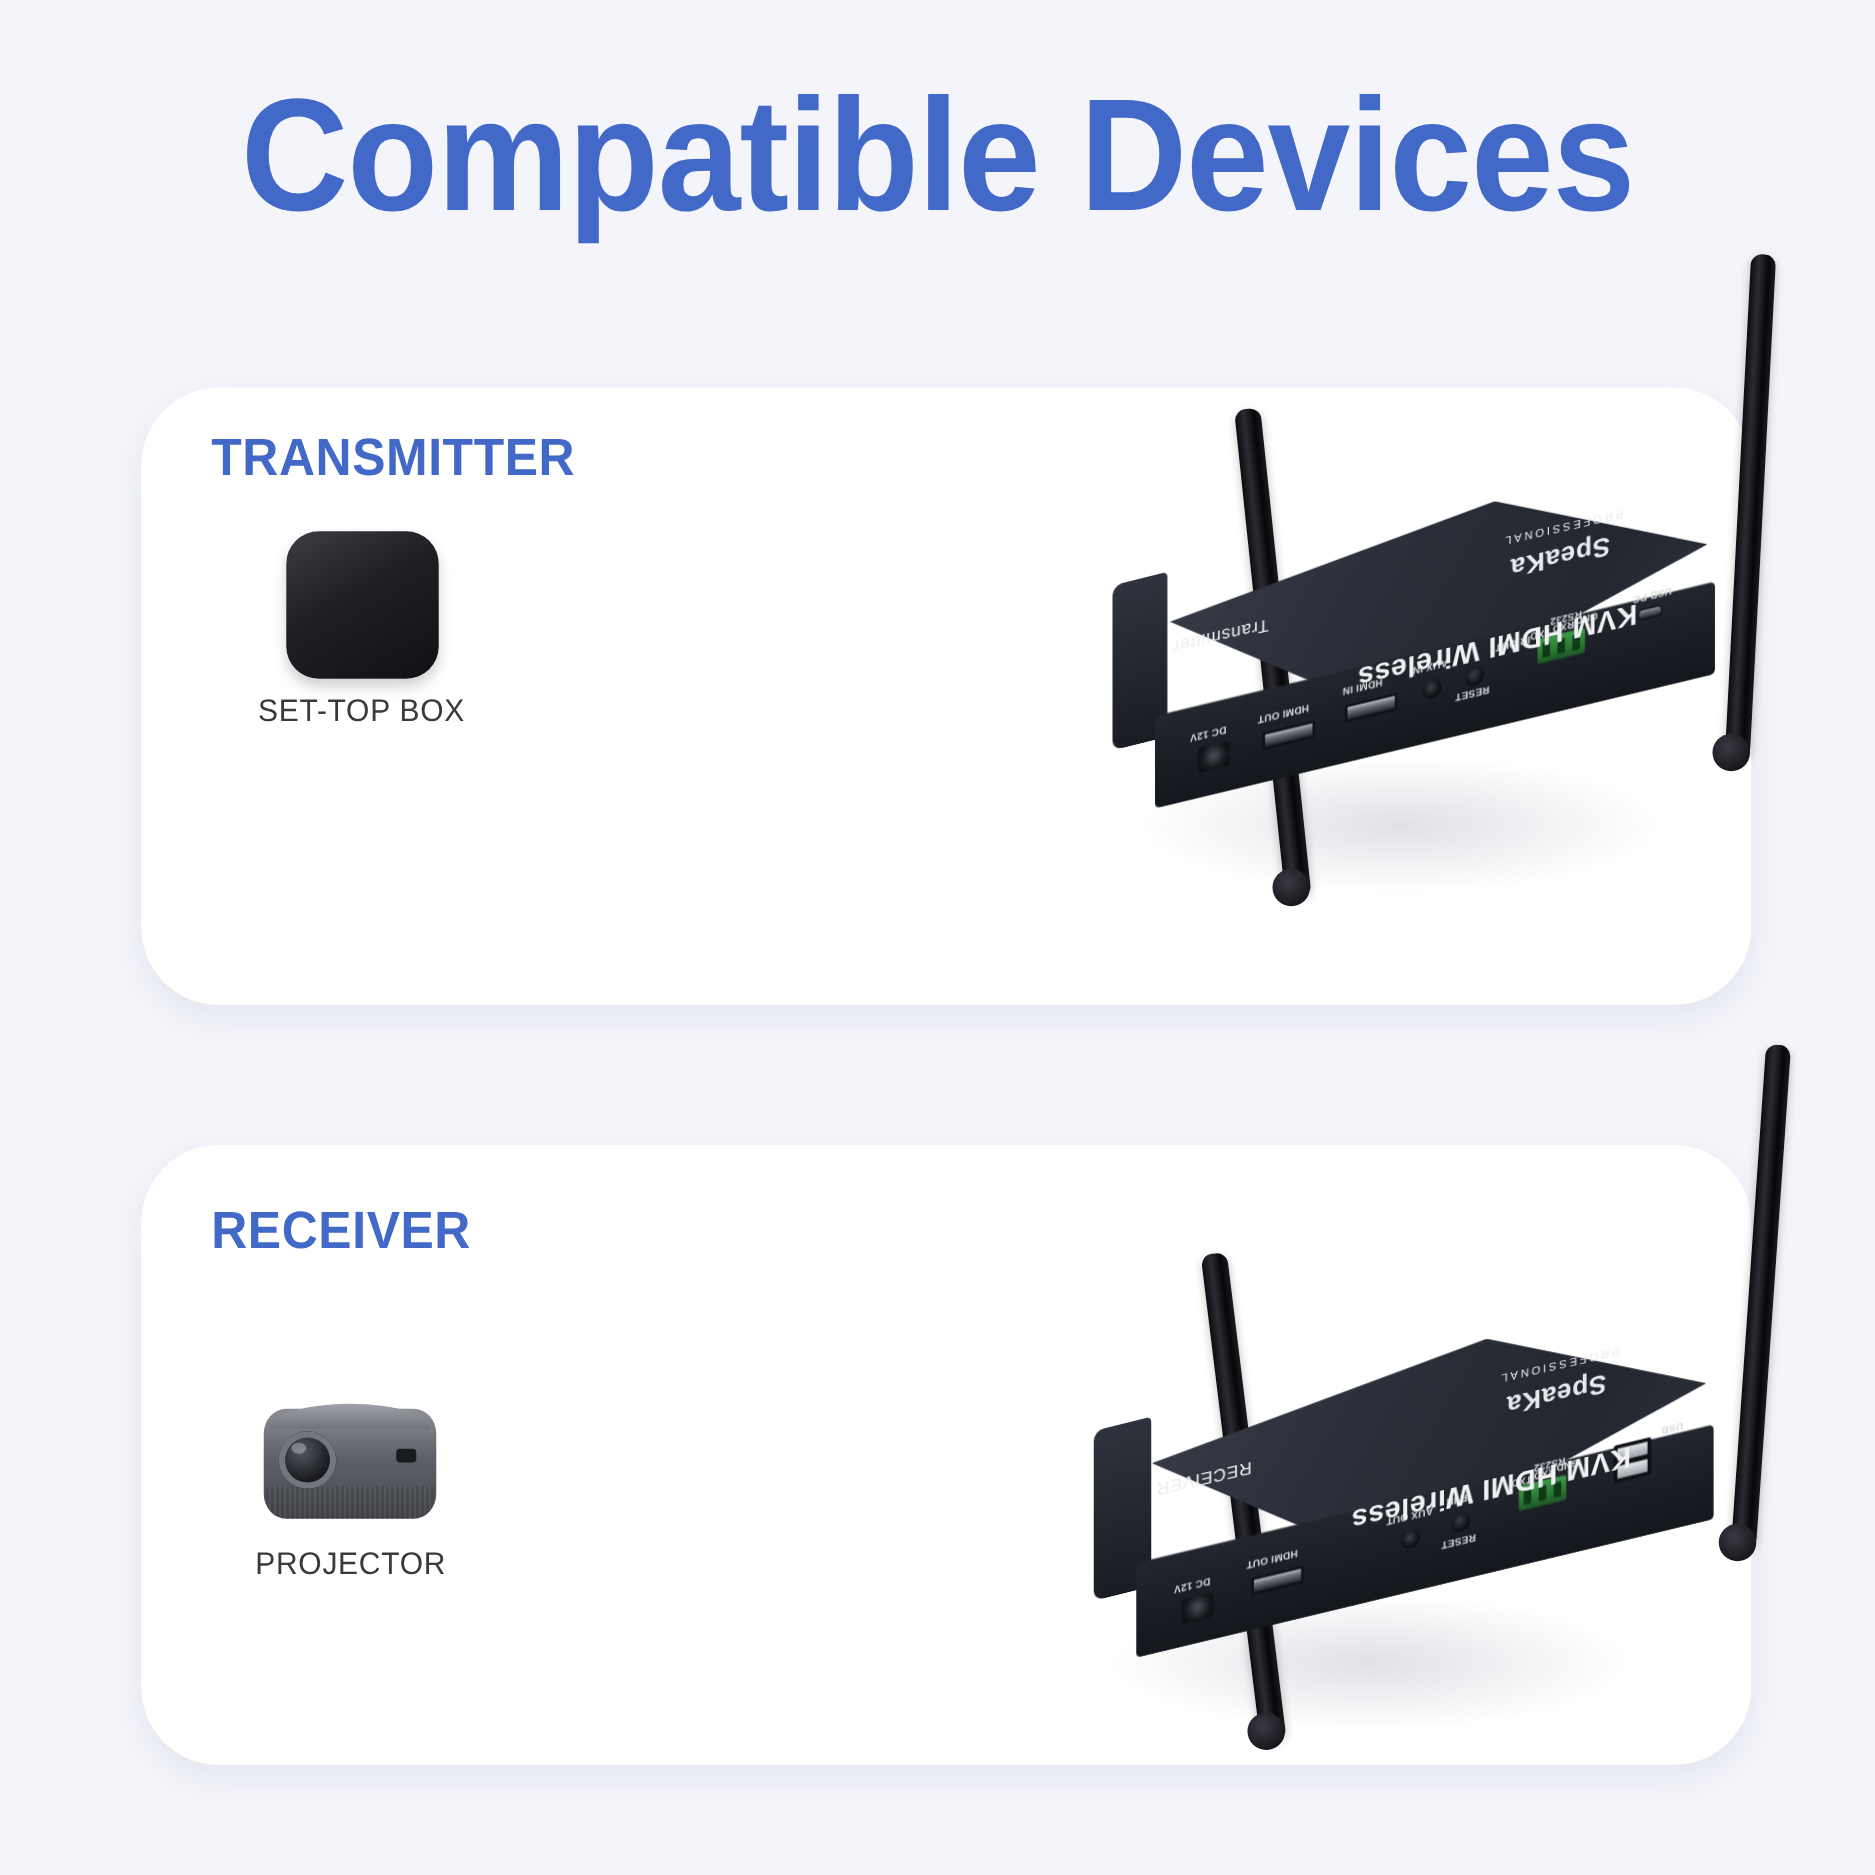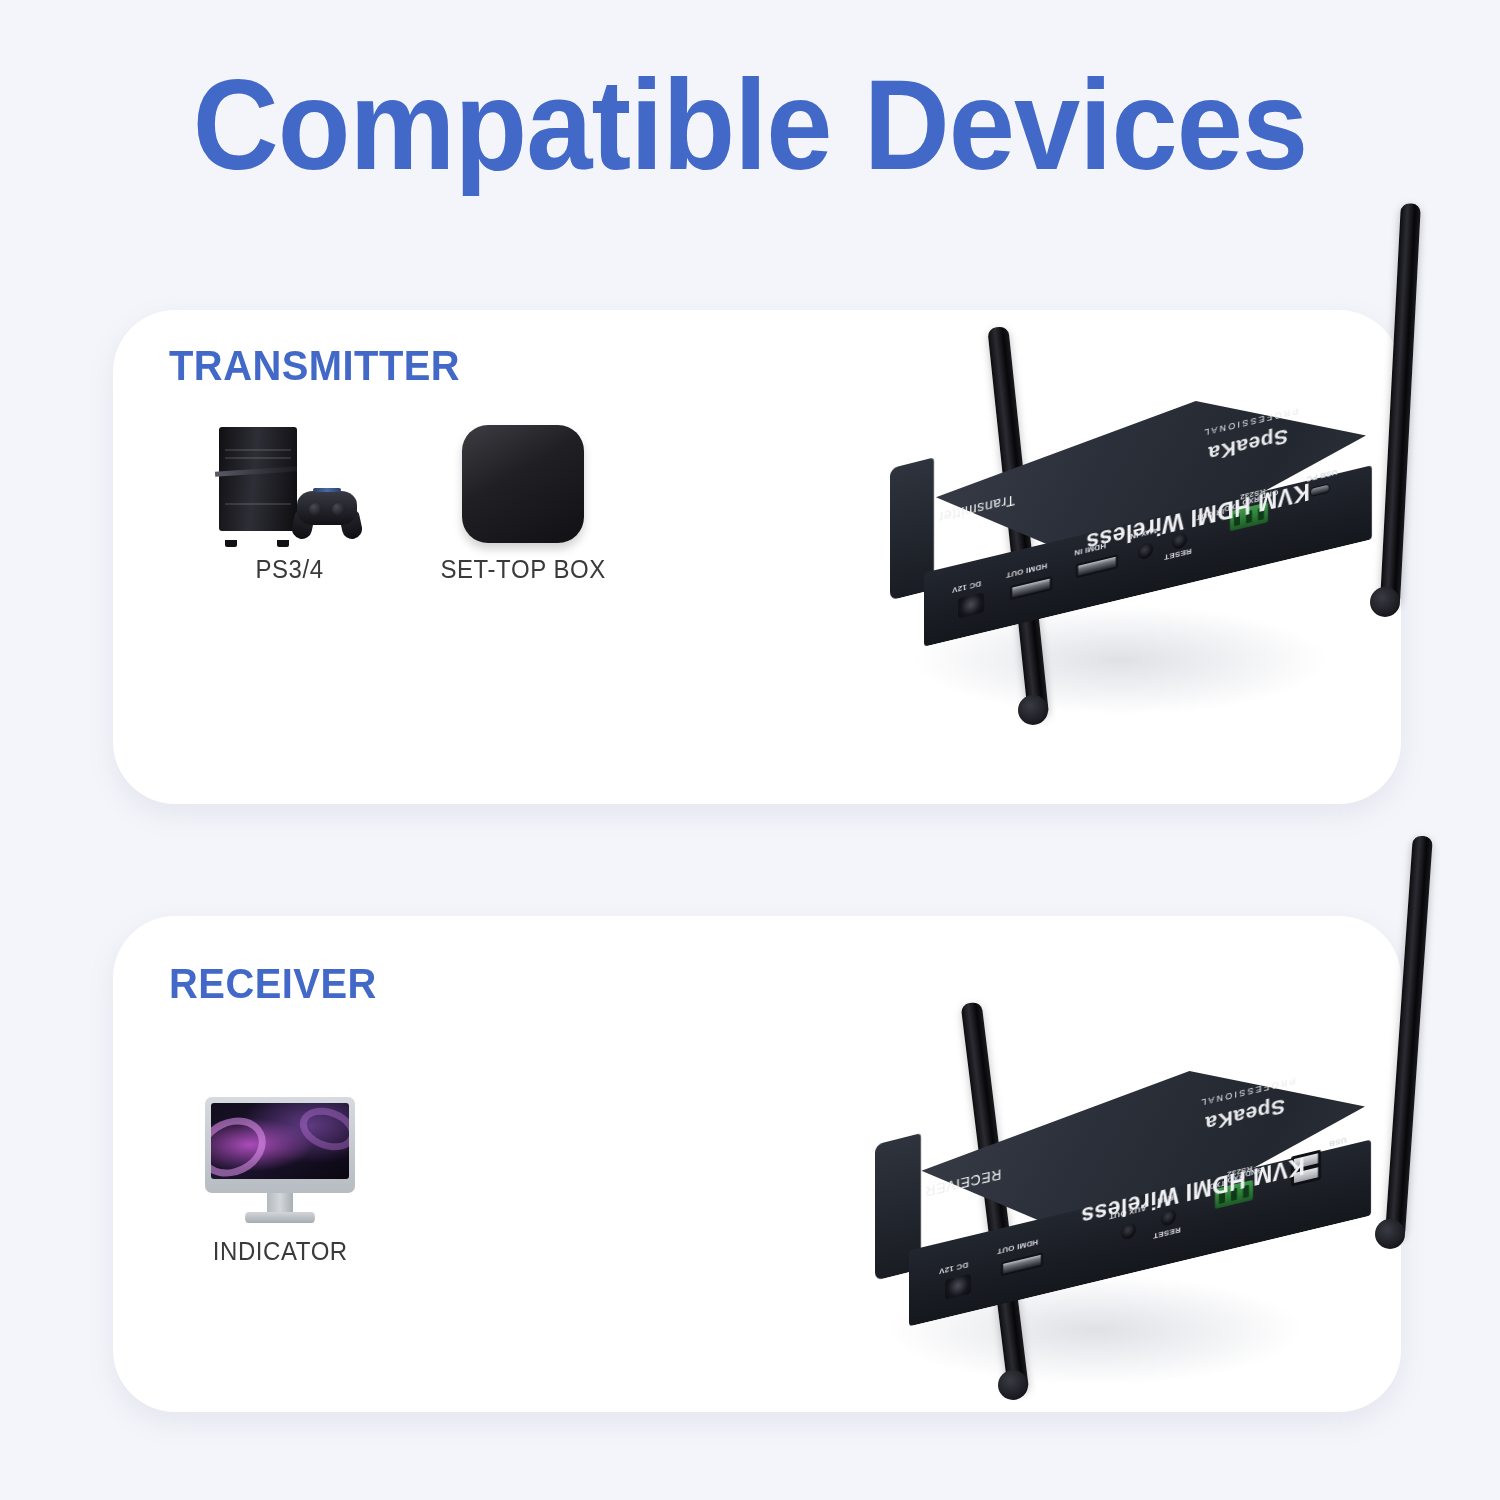--- a/index.html
+++ b/index.html
@@ -545,43 +545,20 @@
 
 <div class="page-title">Compatible Devices</div>
 
 <div class="card" id="card-transmitter">
 
   <div class="section-heading">TRANSMITTER</div>
 
   <div class="icon-grid" id="grid-transmitter">
 
 
-    <div class="device-cell">
-      <div class="device-art">
-        <div class="ps-wrap">
-          <div class="ps-console">
-            <div class="ps-slit" style="top:22px"></div>
-            <div class="ps-slit" style="top:30px"></div>
-            <div class="ps-slit" style="top:76px"></div>
-          </div>
-          <div class="ps-diag"></div>
-          <div class="ps-foot" style="left:10px"></div>
-          <div class="ps-foot" style="left:62px"></div>
-          <div class="ps-pad">
-            <div class="ps-grip l"></div>
-            <div class="ps-grip r"></div>
-            <div class="ps-pad-body"></div>
-            <div class="ps-lightbar"></div>
-            <div class="ps-stick l"></div>
-            <div class="ps-stick r"></div>
-          </div>
-        </div>
-      </div>
-      <div class="device-label">PS3/4</div>
-    </div>
 
 
 
 
     <div class="device-cell">
       <div class="device-art">
         <div class="stb"></div>
       </div>
       <div class="device-label">SET-TOP BOX</div>
     </div>
@@ -645,36 +622,33 @@
     <div class="side-name" style="left:48px; top:90px; transform: rotate(180deg) skewY(-13deg);">Transmitter</div>
   </div>
 </div>
 
 <div class="card" id="card-receiver">
 
   <div class="section-heading">RECEIVER</div>
 
   <div class="icon-grid" id="grid-receiver">
 
-
     <div class="device-cell">
       <div class="device-art">
-        <div class="mon">
-          <div class="mon-lid">
-            <div class="mon-screen">
-              <div class="mon-swirl a"></div>
-              <div class="mon-swirl b"></div>
-            </div>
-          </div>
-          <div class="mon-neck"></div>
-          <div class="mon-foot"></div>
+        <div class="proj">
+          <div class="proj-body"></div>
+          <div class="proj-top"></div>
+          <div class="proj-mesh"></div>
+          <div class="proj-lens"></div>
+          <div class="proj-sensor"></div>
         </div>
       </div>
-      <div class="device-label">INDICATOR</div>
+      <div class="device-label">PROJECTOR</div>
     </div>
+
 
 
   </div>
 </div>
 
 <div class="product" id="product-receiver">
 
   <div class="shadow-blob" style="left:40px; top:470px; width:420px; height:110px;"></div>
 
   <div class="antenna" style="left:540px; top:30px; width:20px; height:400px; transform: rotate(4deg); transform-origin: bottom center;"></div>

